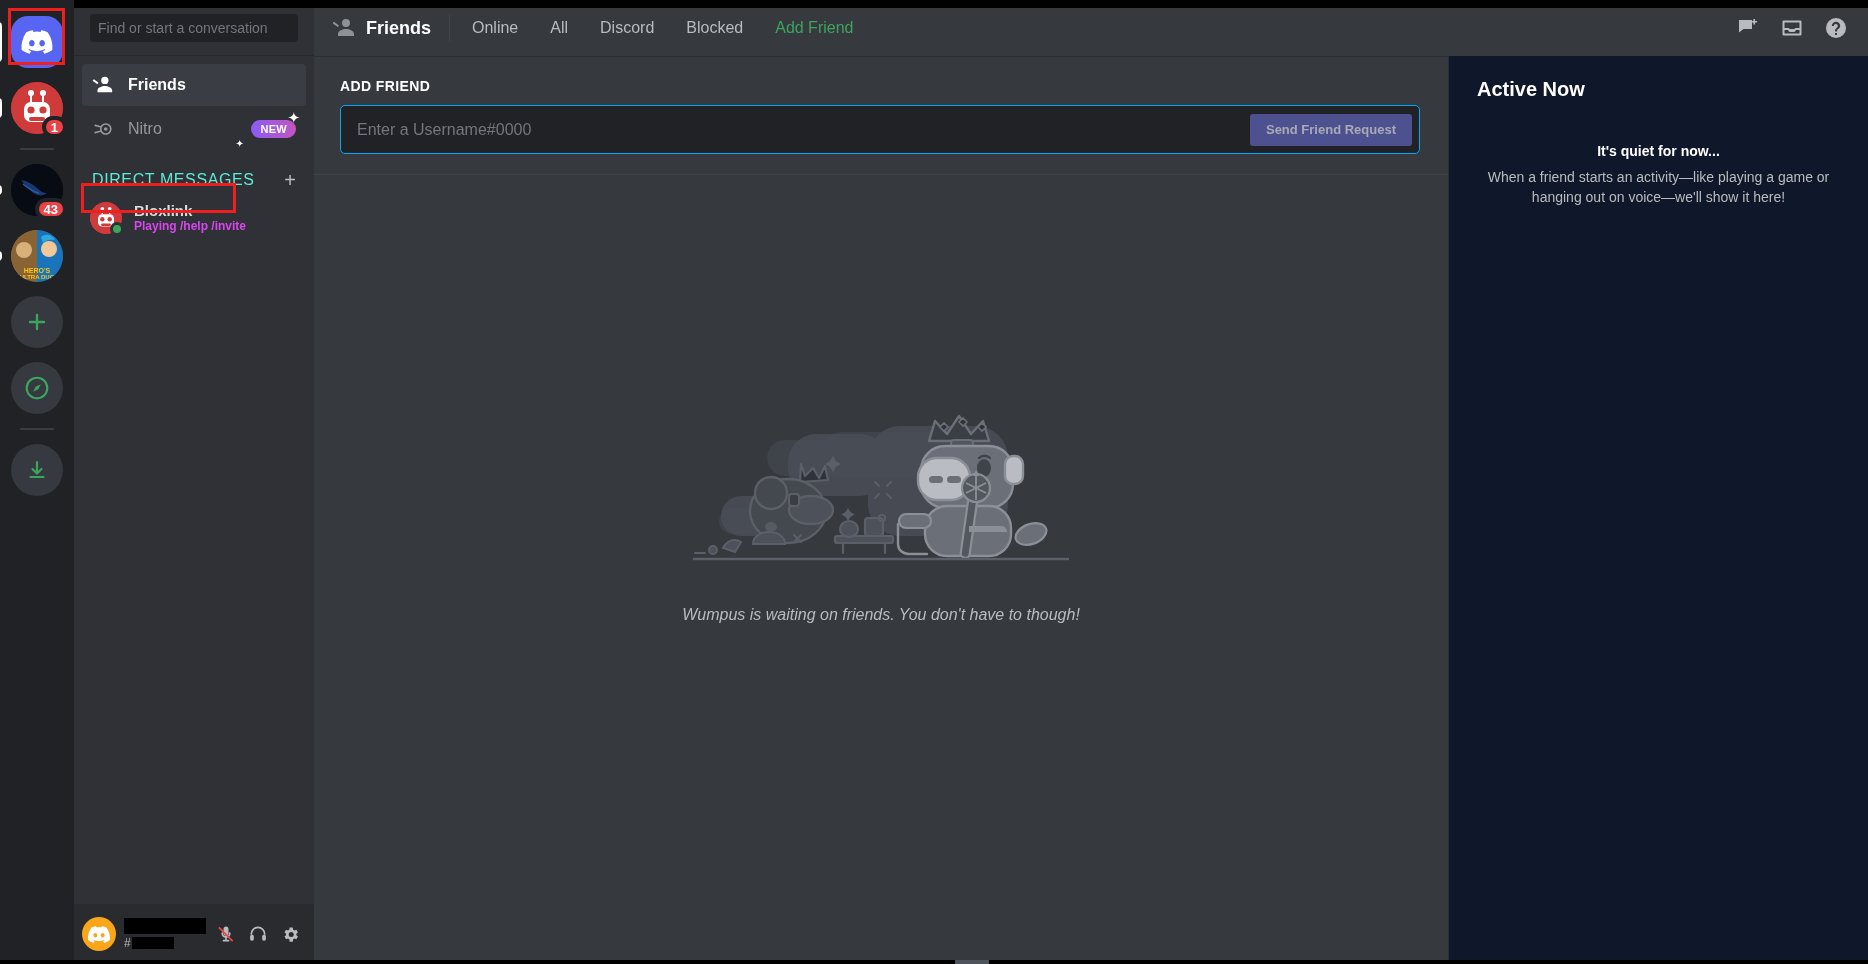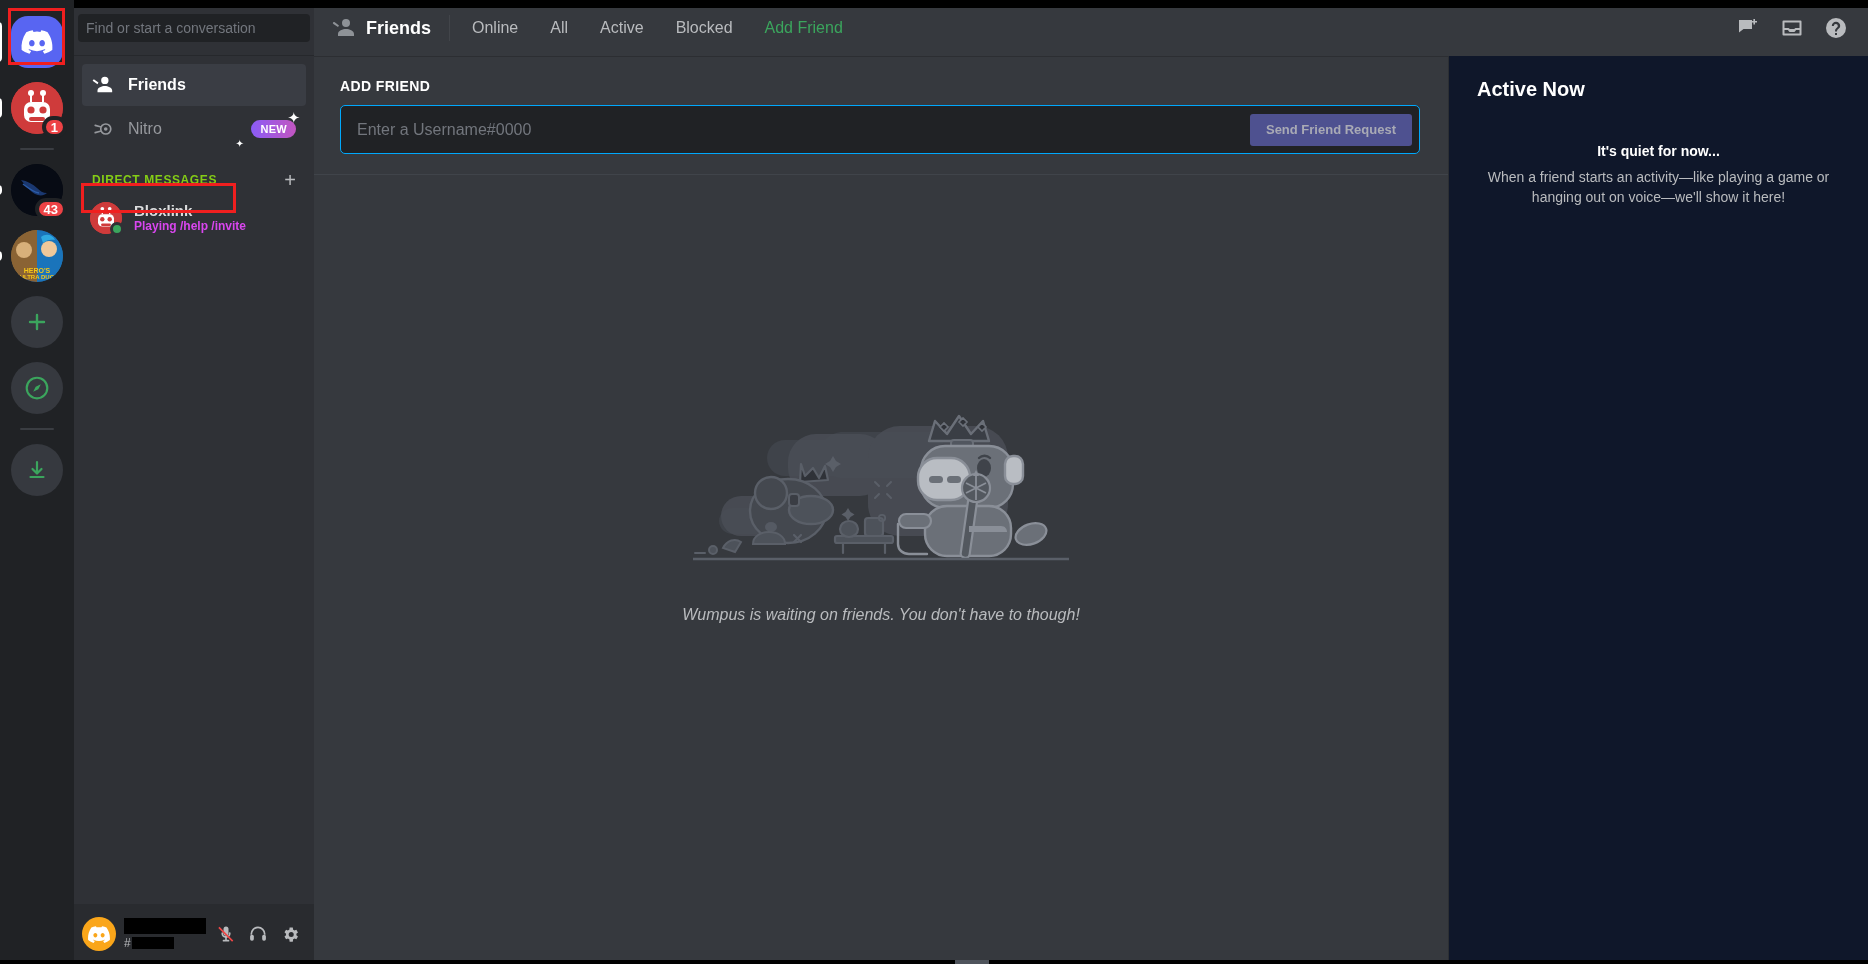--- a/index.html
+++ b/index.html
@@ -109,21 +109,21 @@
     background: #2f3136;
     flex-shrink: 0;
     display: flex;
     flex-direction: column;
     position: relative;
   }
   .search-wrap {
     height: 56px;
     display: flex;
     align-items: center;
-    padding: 0 4px;
+    padding: 0 16px;
     border-bottom: 1px solid #26282c;
     flex-shrink: 0;
   }
   .search-box {
     width: 100%;
     height: 28px;
     background: #202225;
     border-radius: 4px;
     color: #72767d;
     font-size: 14px;
@@ -172,24 +172,24 @@
     font-size: 11px;
     line-height: 1;
   }
   .dm-header {
     display: flex;
     align-items: center;
     padding: 18px 10px 6px 10px;
     position: relative;
   }
   .dm-header .title {
-    font-size: 12px;
-    font-weight: bold;
+    font-size: 16px;
+    font-weight: normal;
     letter-spacing: .6px;
-    color: #84cc16;
+    color: #5eead4;
     cursor: pointer;
   }
   .dm-header .plus {
     margin-left: auto;
     color: #b9bbbe;
     font-size: 20px;
     line-height: 1;
     cursor: pointer;
   }
   .dm-item {
@@ -579,21 +579,21 @@
       <span class="friends-icon">
         <svg width="24" height="24" viewBox="0 0 24 24" fill="#8e9297">
           <path d="M14 11a4 4 0 1 0-4-4 4 4 0 0 0 4 4Zm0 2c-3.3 0-8 1.7-8 5v2h16v-2c0-3.3-4.7-5-8-5Z"></path>
           <path d="M2.4 6.1 7 9.4l-1 1.7L1.4 7.9a1 1 0 0 1 1-1.8Z"></path>
         </svg>
       </span>
       <span class="friends-title">Friends</span>
       <span class="vdivider"></span>
       <span class="tab">Online</span>
       <span class="tab">All</span>
-      <span class="tab">Active</span>
+      <span class="tab">Discord</span>
       <span class="tab">Blocked</span>
       <span class="tab add-friend">Add Friend</span>
 
       <div class="topbar-right">
         <span class="tb-icon">
           <svg width="24" height="24" viewBox="0 0 24 24" fill="#b9bbbe">
             <path d="M3 4h13v9H7.5L3 16.5V4Z"></path>
             <path d="M19 3v2h2v1.6h-2v2h-1.6v-2h-2V5h2V3H19Z"></path>
           </svg>
         </span>

